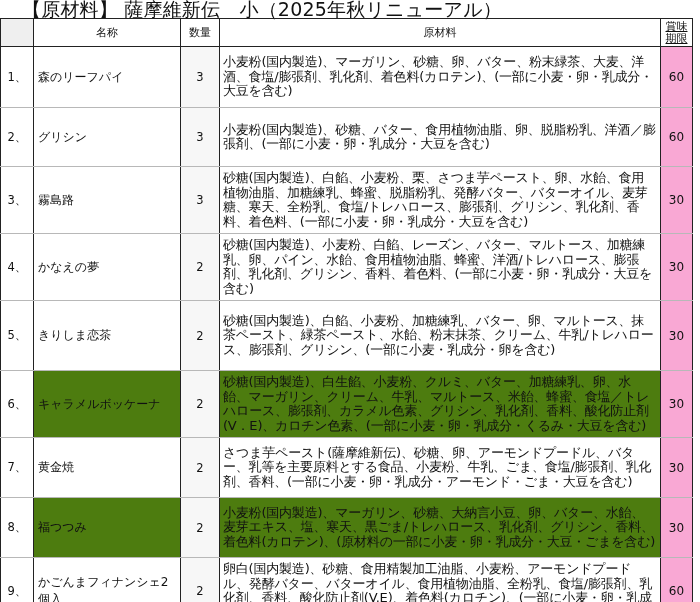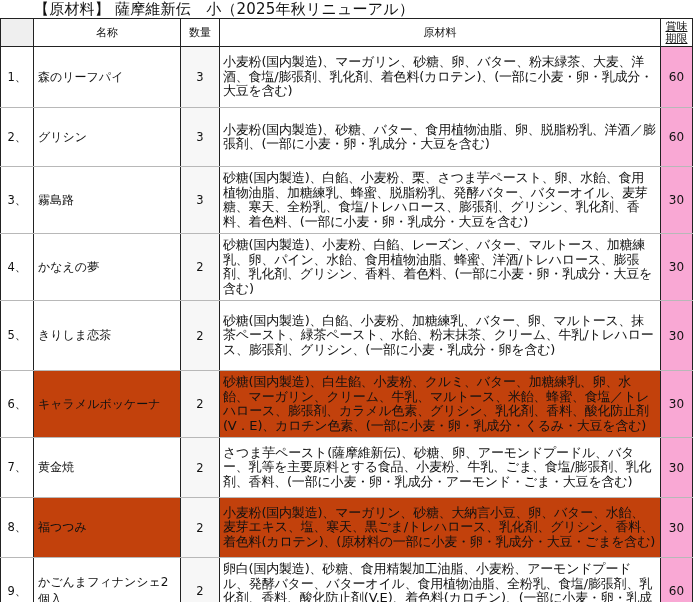--- a/index.html
+++ b/index.html
@@ -2,22 +2,22 @@
 <html><head>
 <meta charset="utf-8">
 <style>
   html, body { margin: 0; padding: 0; background: #ffffff; }
   body {
     width: 700px; height: 602px; overflow: hidden;
     font-family: "DejaVu Sans", "Liberation Sans", sans-serif;
     color: #111;
   }
   .title {
-    position: absolute; left: 34px; top: 0px; height: 19px;
-    font-size: 15px; line-height: 19px; letter-spacing: 0.2px;
+    position: absolute; left: 22px; top: 0px; height: 19px;
+    font-size: 19px; line-height: 19px; letter-spacing: 0.2px;
     white-space: nowrap;
   }
   table {
     position: absolute; left: 0; top: 18px;
     width: 700px; border-collapse: collapse; table-layout: fixed;
   }
   th, td {
     border-left: 1.5px solid #222;
     border-right: 1.5px solid #222;
     border-top: 1px solid #b8b8b8;
@@ -39,21 +39,21 @@
   td { font-size: 11.5px; }
   td.num { text-align: center; padding: 0; }
   td.name { padding-left: 4px; font-size: 12px; }
   td.qty { text-align: center; background: #f7f7f7; padding: 0; }
   td.ing {
     padding: 4px 4px 4px 3px;
     font-size: 13px; line-height: 14.5px;
     letter-spacing: -0.2px;
   }
   td.shelf { text-align: center; background: #f9a8d4; font-size: 12px; padding: 0; }
-  tr.alt td.name, tr.alt td.ing { background: #c2410c; }
+  tr.alt td.name, tr.alt td.ing { background: #4d7c0f; }
   .edge { width: 8px; border-right: none; border-top: none; border-bottom: none; }
 </style>
 </head>
 <body>
 
 <div class="title">【原材料】 薩摩維新伝　小（2025年秋リニューアル）</div>
 
 <table>
   <colgroup>
     <col style="width:33px">

